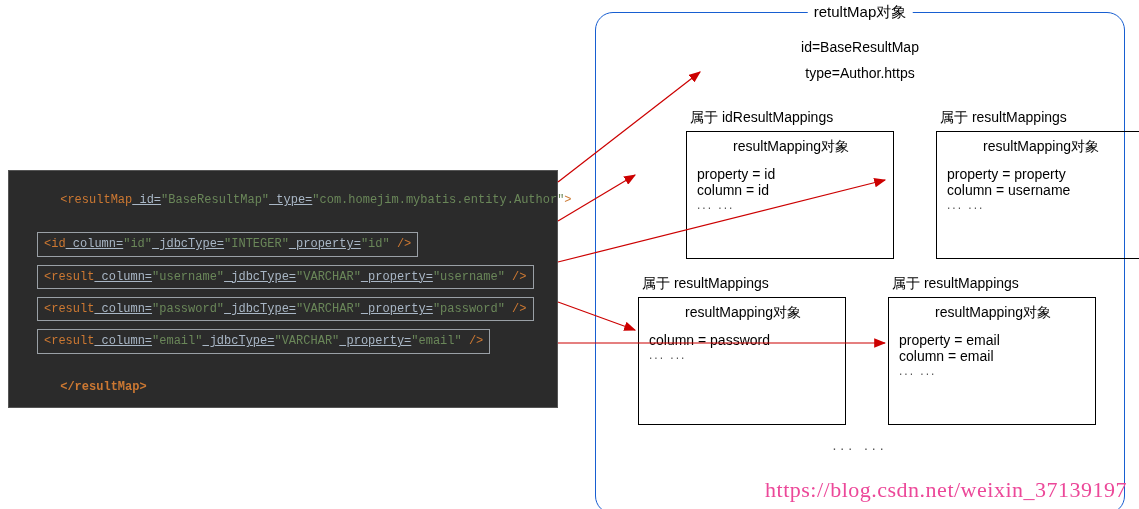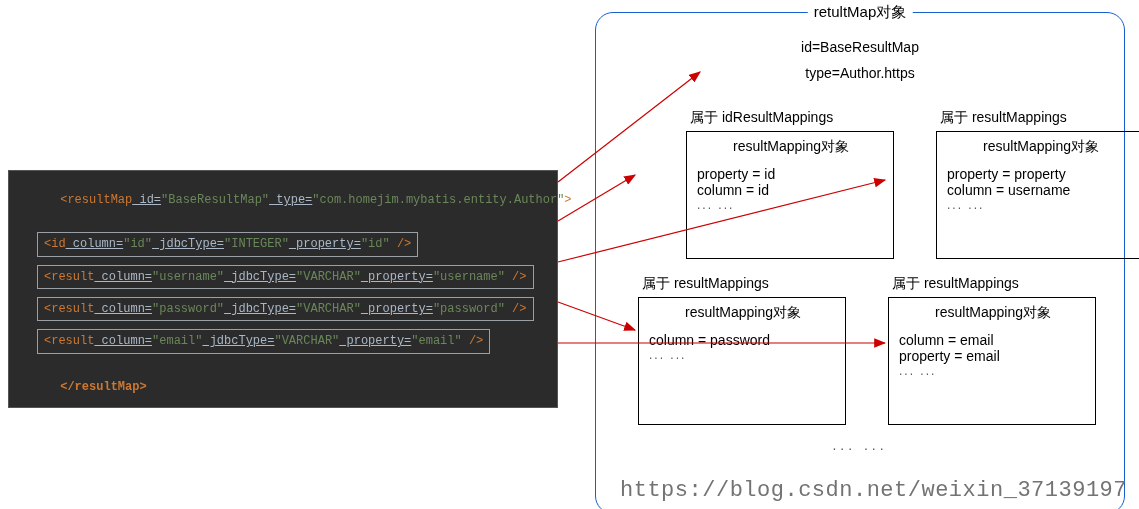--- a/index.html
+++ b/index.html
@@ -121,22 +121,22 @@
     color: #555;
     font-size: 14px;
   }
 
   
   .watermark {
     position: absolute;
     right: 12px;
     bottom: 6px;
     font-size: 22px;
-    color: #737373;
-    font-family: Liberation Mono, monospace;
+    color: #ec4899;
+    font-family: Liberation Serif, serif;
     letter-spacing: 0.5px;
     user-select: none;
     pointer-events: none;
   }
 
   
   svg.arrows {
     position: absolute;
     left: 0;
     top: 0;
@@ -207,22 +207,22 @@
         <div class="obj-title">resultMapping对象</div>
         <div class="prop-line">column = password</div>
         <div class="dots">... ...</div>
       </div>
     </div>
 
     <div class="map-col col-right row-bot">
       <div class="map-label">属于 resultMappings</div>
       <div class="map-box">
         <div class="obj-title">resultMapping对象</div>
+        <div class="prop-line">property = email</div>
         <div class="prop-line">column = email</div>
-        <div class="prop-line">property = email</div>
         <div class="dots">... ...</div>
       </div>
     </div>
 
     <div class="big-dots">... ...</div>
   </div>
 
   <svg class="arrows">
     <defs>
       <marker id="arrowhead" markerWidth="10" markerHeight="8" refX="9" refY="4" orient="auto">

